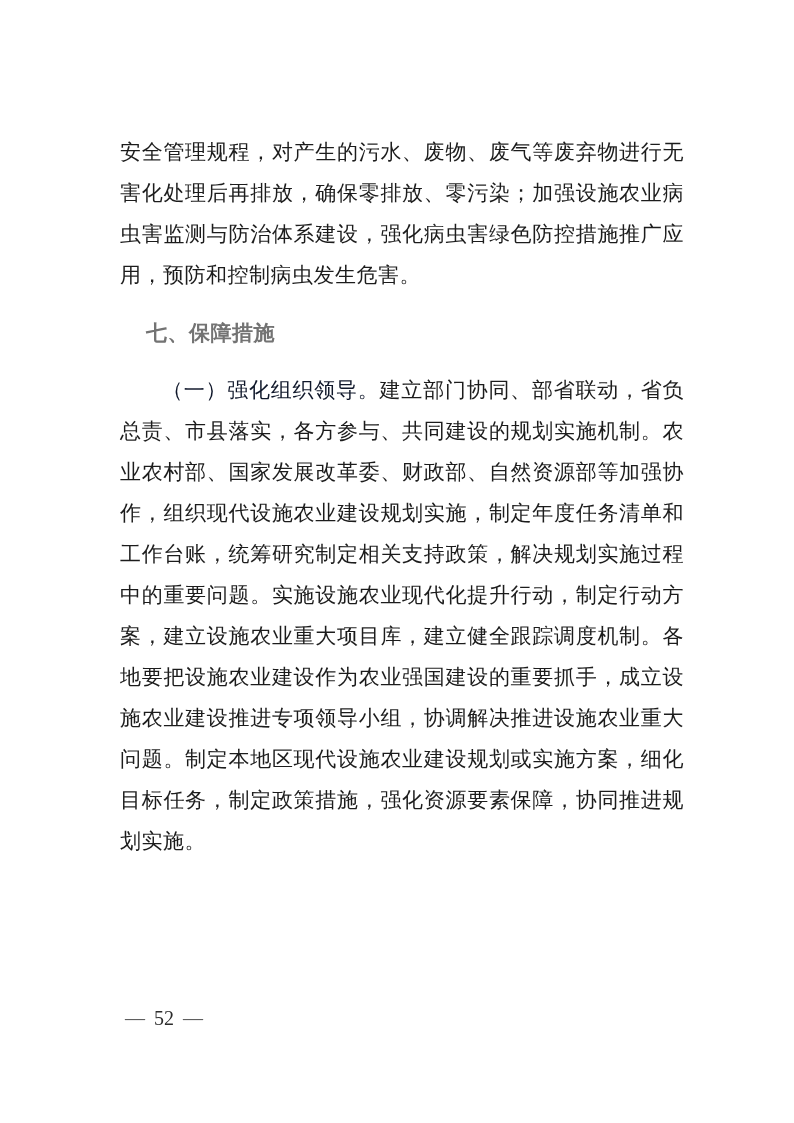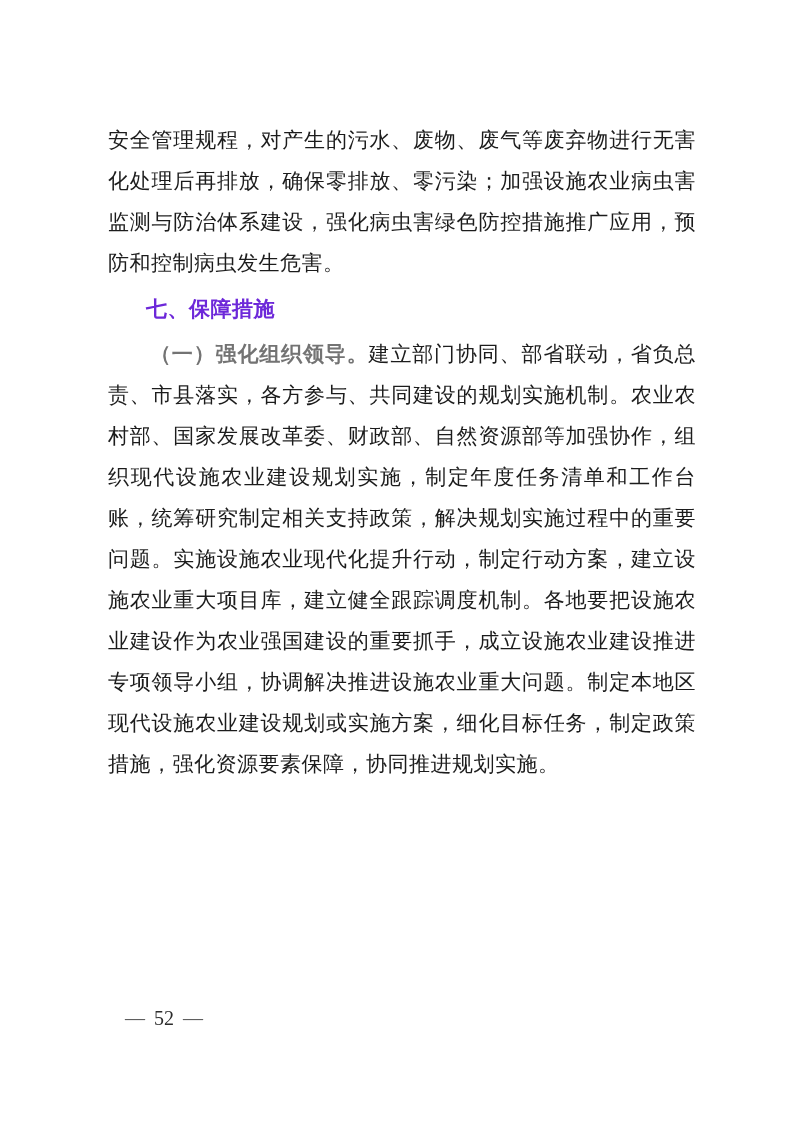--- a/index.html
+++ b/index.html
@@ -17,44 +17,44 @@
     font-family: "Liberation Serif", "DejaVu Serif", serif;
     color: #1c1c1c;
   }
   .content {
     position: absolute;
     top: 116px;
     left: 104px;
     width: 596px;
   }
   .para {
-    margin: 4px;
+    margin: 16px;
     font-size: 21px;
     line-height: 41px;
     letter-spacing: 0.5px;
     text-align: justify;
     text-justify: inter-ideograph;
   }
   .para.indent {
     text-indent: 2em;
   }
   .section-heading {
     margin: 0;
     font-size: 21px;
     line-height: 41px;
     letter-spacing: 0.5px;
     text-indent: 2em;
     font-weight: bold;
     font-family: "Liberation Sans", "DejaVu Sans", sans-serif;
-    color: #6d28d9;
+    color: #737373;
   }
   .bold-lead {
-    font-weight: bold;
+    font-weight: normal;
     font-family: "Liberation Sans", "DejaVu Sans", sans-serif;
-    color: #737373;
+    color: #0f172a;
   }
   .page-footer {
     position: absolute;
     top: 1003px;
     left: 116px;
     font-size: 20px;
     line-height: 30px;
     color: #2b2b2b;
     letter-spacing: 0;
   }

